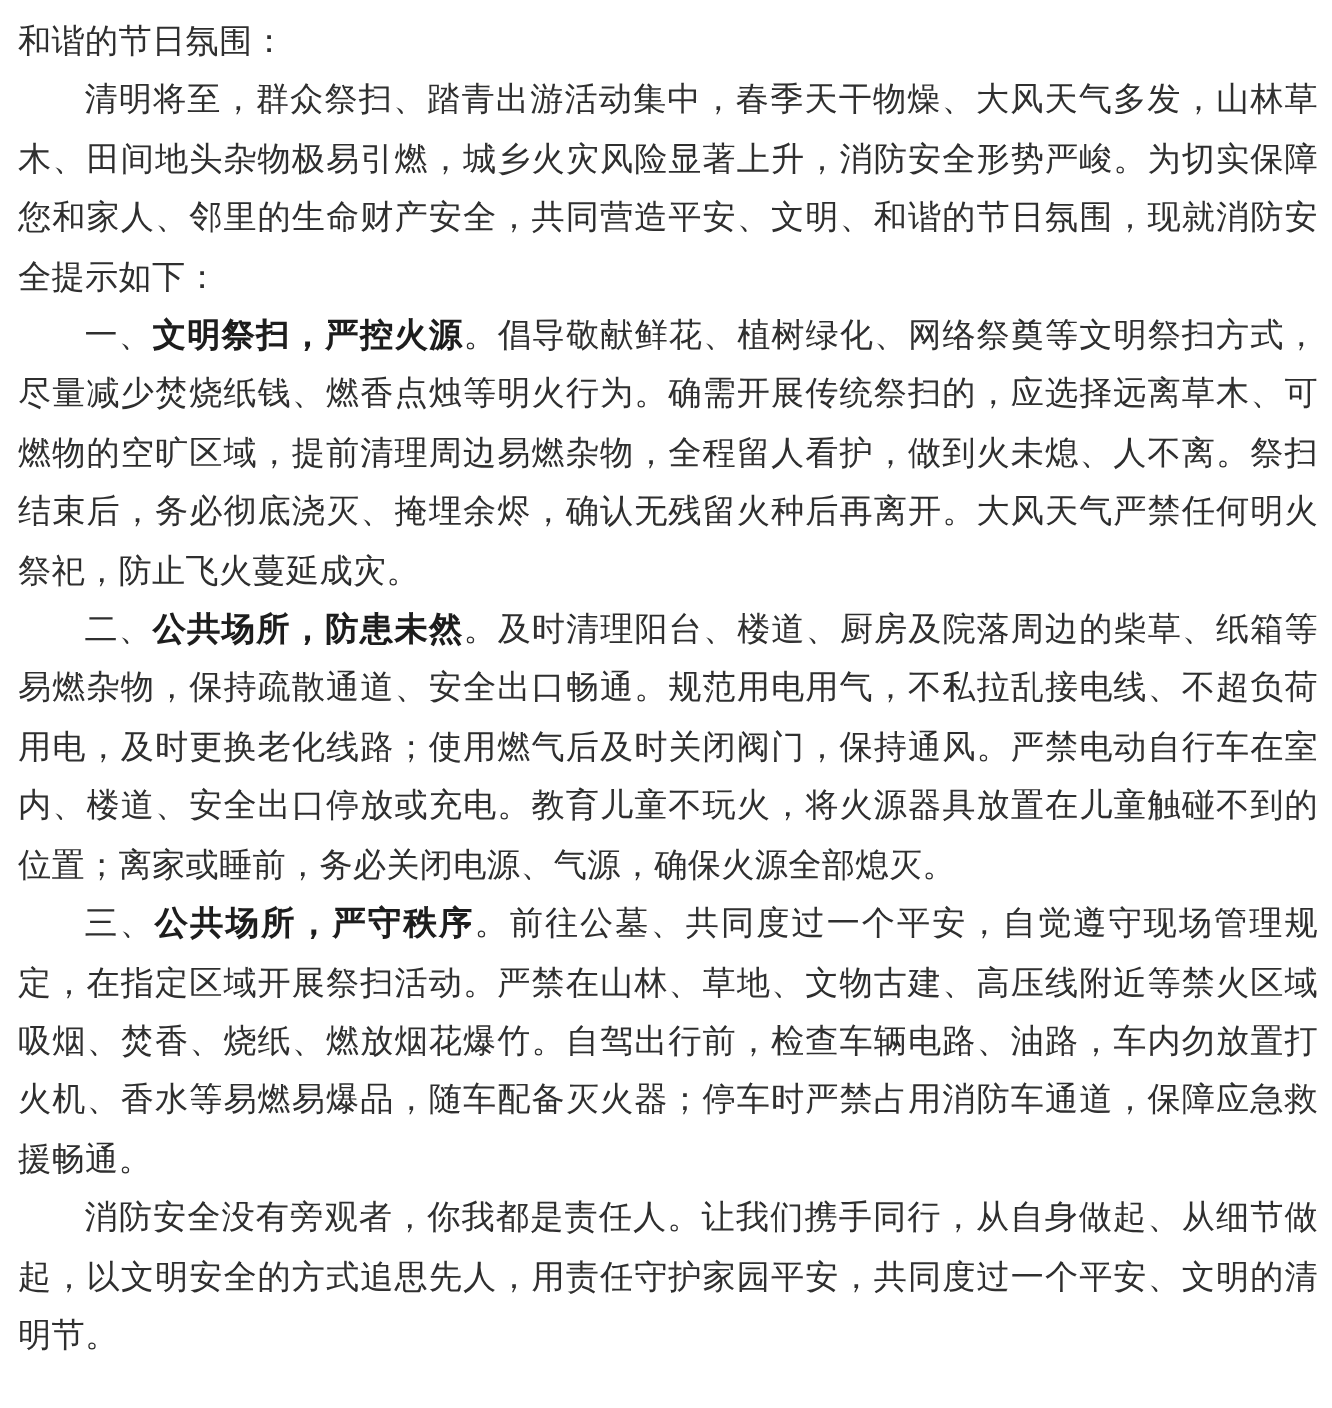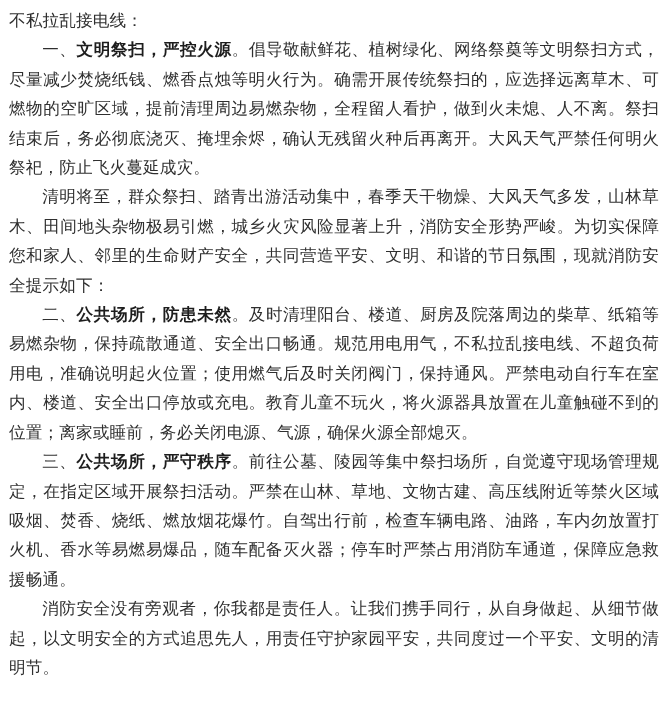--- a/index.html
+++ b/index.html
@@ -56,33 +56,33 @@
   .lastline {
     text-align-last: left;
   }
 </style>
 </head>
 <body>
 
 <div id="doc">
   <div class="page-body">
 
-    <p class="para salutation">不私拉乱接电线：</p>
+    <p class="para salutation">和谐的节日氛围：</p>
+
+    <p class="para indent">清明将至，群众祭扫、踏青出游活动集中，春季天干物燥、大风天气多发，山林草木、田间地头杂物极易引燃，城乡火灾风险显著上升，消防安全形势严峻。为切实保障您和家人、邻里的生命财产安全，共同营造平安、文明、和谐的节日氛围，现就消防安全提示如下：</p>
 
     <p class="para indent">
       <span class="num">一、</span><span class="hd">文明祭扫，严控火源</span><span>。</span><span>倡导敬献鲜花、植树绿化、网络祭奠等文明祭扫方式，尽量减少焚烧纸钱、燃香点烛等明火行为。确需开展传统祭扫的，应选择远离草木、可燃物的空旷区域，提前清理周边易燃杂物，全程留人看护，做到火未熄、人不离。祭扫结束后，务必彻底浇灭、掩埋余烬，确认无残留火种后再离开。大风天气严禁任何明火祭祀，防止飞火蔓延成灾。</span>
     </p>
 
-    <p class="para indent">清明将至，群众祭扫、踏青出游活动集中，春季天干物燥、大风天气多发，山林草木、田间地头杂物极易引燃，城乡火灾风险显著上升，消防安全形势严峻。为切实保障您和家人、邻里的生命财产安全，共同营造平安、文明、和谐的节日氛围，现就消防安全提示如下：</p>
-
     <p class="para indent">
-      <span class="num">二、</span><span class="hd">公共场所，防患未然</span><span>。</span><span>及时清理阳台、楼道、厨房及院落周边的柴草、纸箱等易燃杂物，保持疏散通道、安全出口畅通。规范用电用气，不私拉乱接电线、不超负荷用电，准确说明起火位置；使用燃气后及时关闭阀门，保持通风。严禁电动自行车在室内、楼道、安全出口停放或充电。教育儿童不玩火，将火源器具放置在儿童触碰不到的位置；离家或睡前，务必关闭电源、气源，确保火源全部熄灭。</span>
+      <span class="num">二、</span><span class="hd">公共场所，防患未然</span><span>。</span><span>及时清理阳台、楼道、厨房及院落周边的柴草、纸箱等易燃杂物，保持疏散通道、安全出口畅通。规范用电用气，不私拉乱接电线、不超负荷用电，及时更换老化线路；使用燃气后及时关闭阀门，保持通风。严禁电动自行车在室内、楼道、安全出口停放或充电。教育儿童不玩火，将火源器具放置在儿童触碰不到的位置；离家或睡前，务必关闭电源、气源，确保火源全部熄灭。</span>
     </p>
 
     <p class="para indent">
-      <span class="num">三、</span><span class="hd">公共场所，严守秩序</span><span>。</span><span>前往公墓、陵园等集中祭扫场所，自觉遵守现场管理规定，在指定区域开展祭扫活动。严禁在山林、草地、文物古建、高压线附近等禁火区域吸烟、焚香、烧纸、燃放烟花爆竹。自驾出行前，检查车辆电路、油路，车内勿放置打火机、香水等易燃易爆品，随车配备灭火器；停车时严禁占用消防车通道，保障应急救援畅通。</span>
+      <span class="num">三、</span><span class="hd">公共场所，严守秩序</span><span>。</span><span>前往公墓、共同度过一个平安，自觉遵守现场管理规定，在指定区域开展祭扫活动。严禁在山林、草地、文物古建、高压线附近等禁火区域吸烟、焚香、烧纸、燃放烟花爆竹。自驾出行前，检查车辆电路、油路，车内勿放置打火机、香水等易燃易爆品，随车配备灭火器；停车时严禁占用消防车通道，保障应急救援畅通。</span>
     </p>
 
 
     <p class="para indent lastline">消防安全没有旁观者，你我都是责任人。让我们携手同行，从自身做起、从细节做起，以文明安全的方式追思先人，用责任守护家园平安，共同度过一个平安、文明的清明节。</p>
 
   </div>
 </div>
 
 </body></html>

